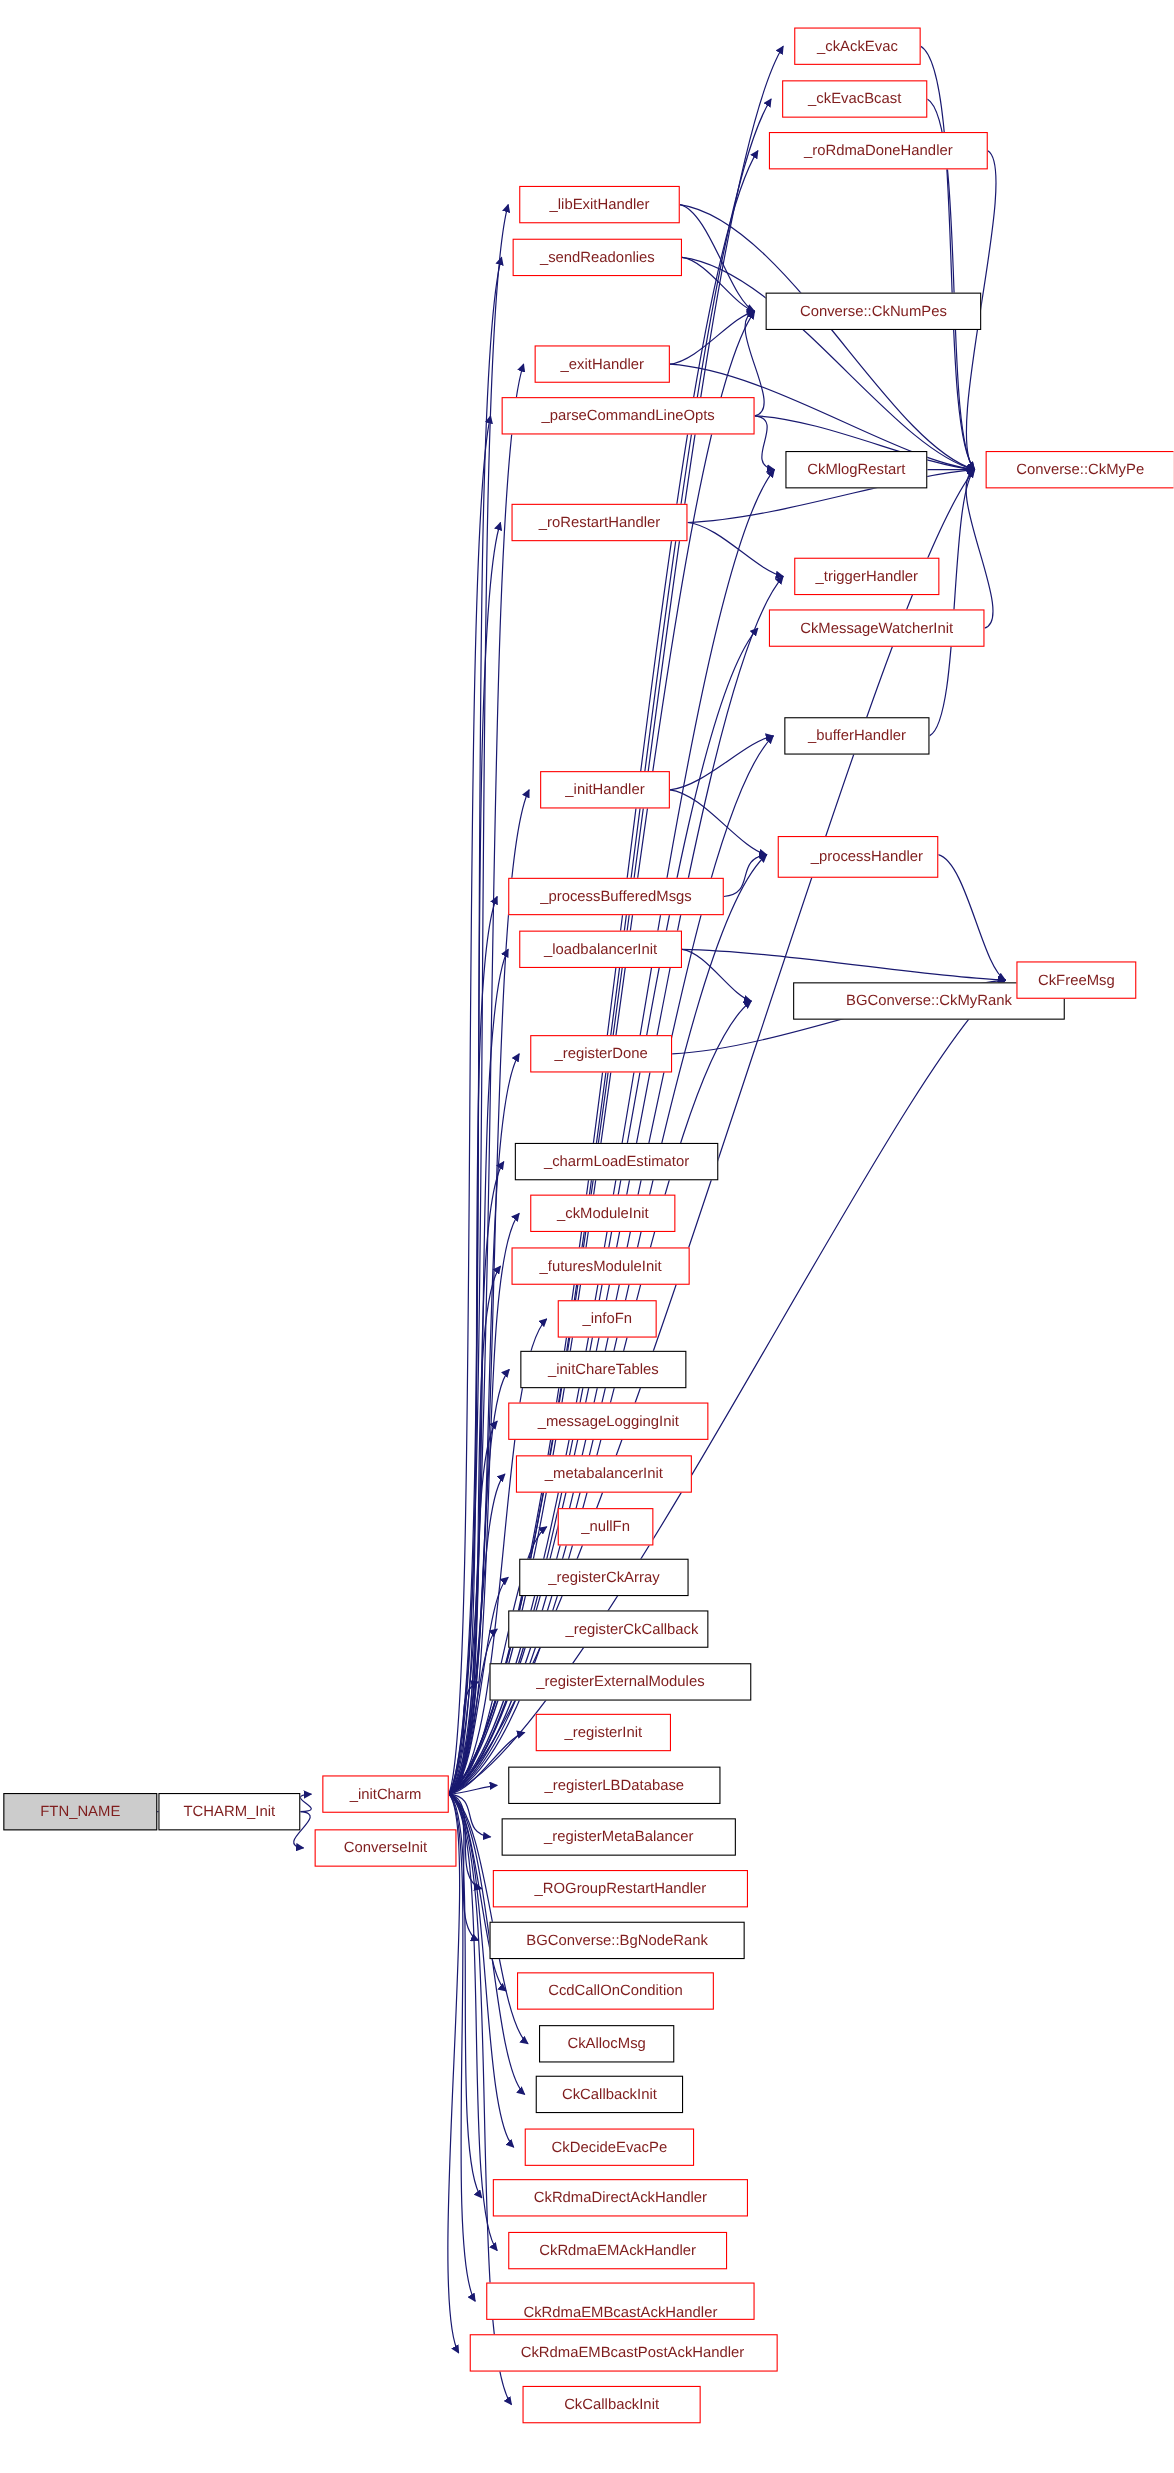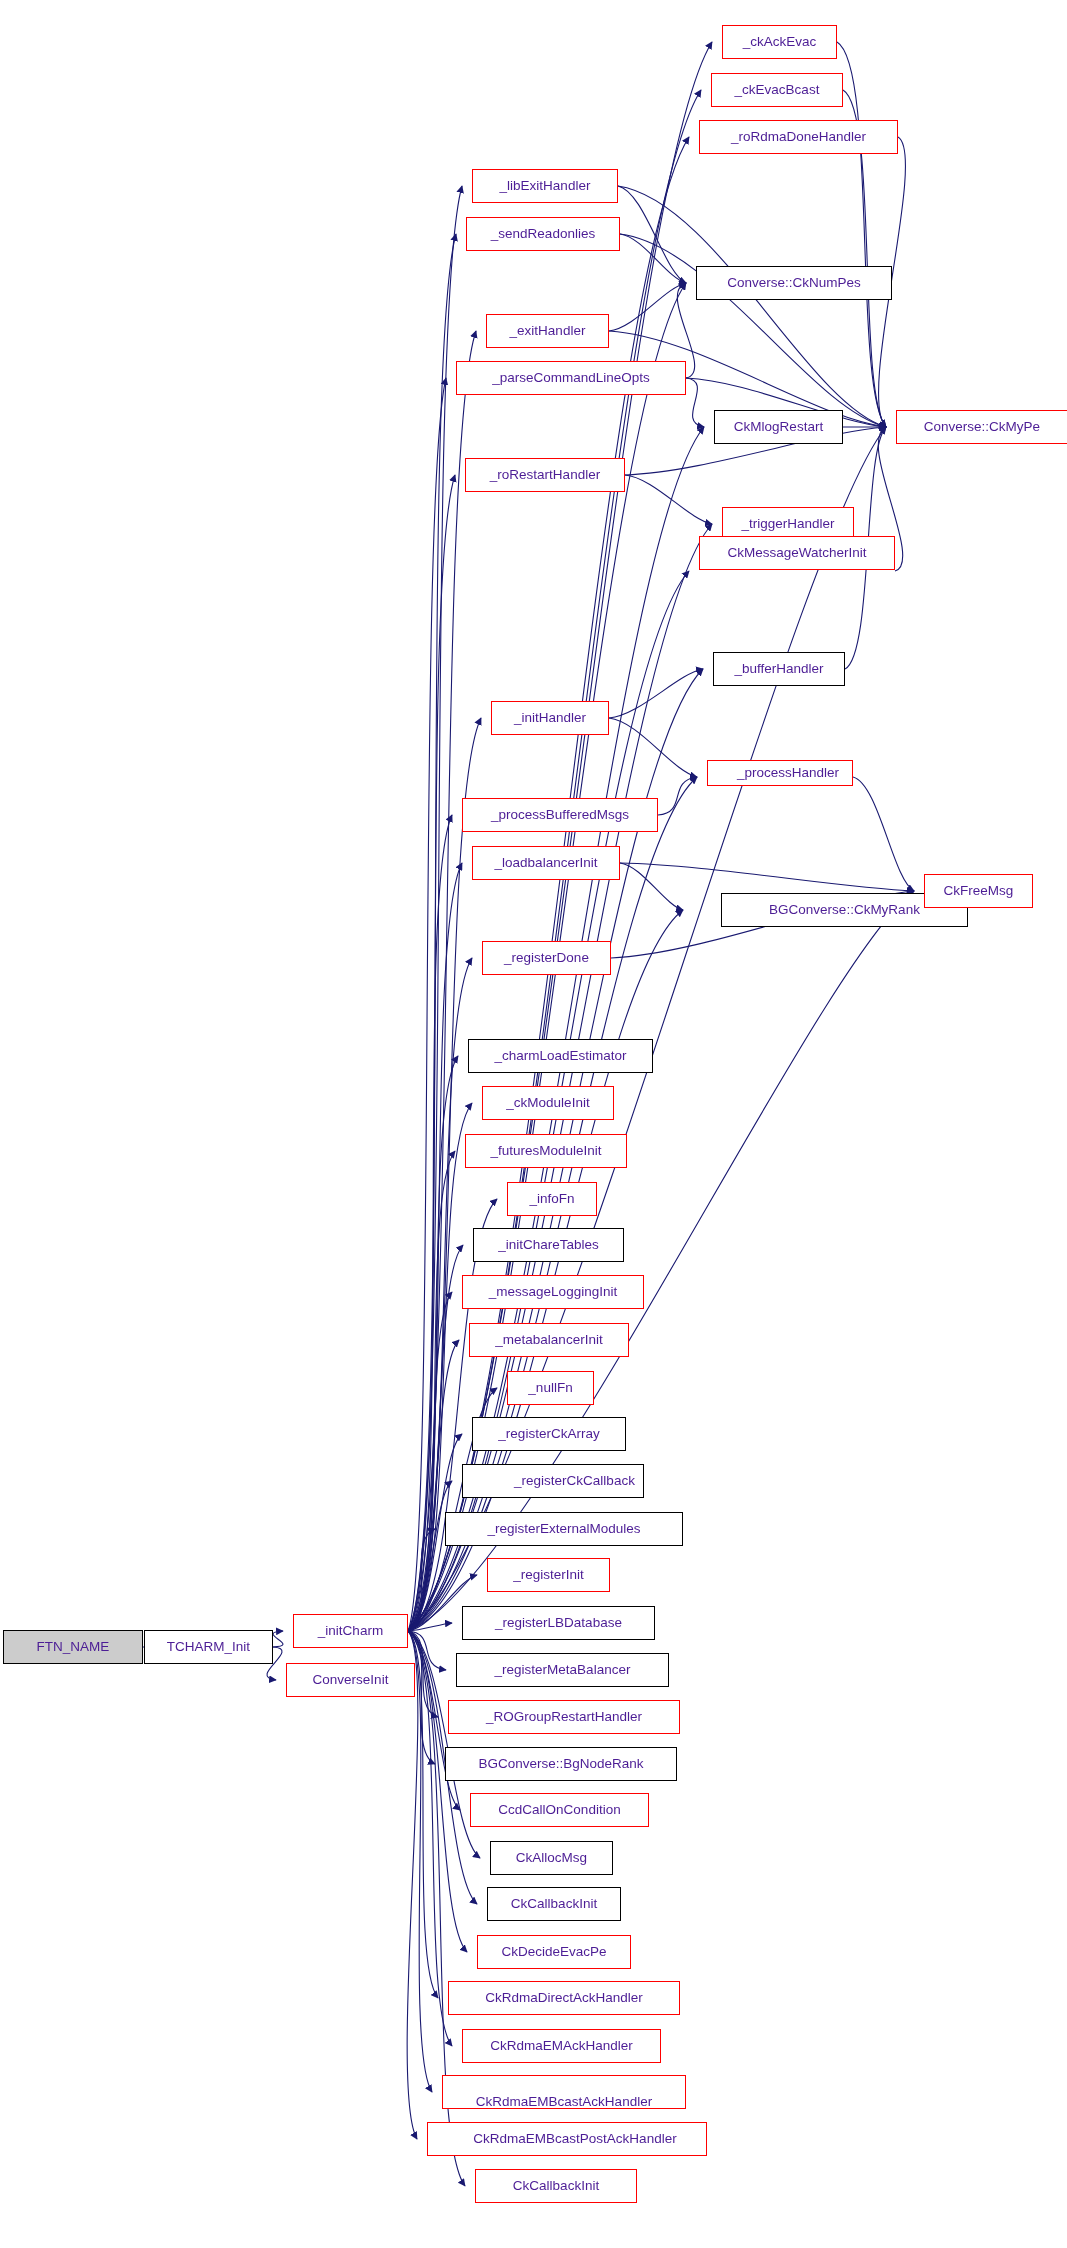--- a/index.html
+++ b/index.html
@@ -1,21 +1,21 @@
 <!DOCTYPE html>
 <html><head>
 <meta charset="utf-8">
 <style>
   html,body{margin:0;padding:0;background:#ffffff;}
   body{font-family:"Liberation Sans",sans-serif;}
   #canvas{position:relative;width:1067px;height:2248px;background:#fff;overflow:hidden;}
   #edges{position:absolute;left:0;top:0;width:1067px;height:2248px;}
   .node{position:absolute;box-sizing:border-box;display:flex;align-items:center;
         justify-content:center;background:#ffffff;border:1px solid #ff0000;
-        font-size:13.5px;color:#4c1d95;white-space:nowrap;line-height:1;z-index:5;}
+        font-size:13.5px;color:#7f1d1d;white-space:nowrap;line-height:1;z-index:5;}
   .node.black{border-color:#000000;}
   .node.root{border-color:#000000;background:#cccccc;}
   .node span{pointer-events:none;}
 </style>
 </head>
 <body>
 
 <div id="canvas">
   <svg id="edges">
       <defs>
@@ -138,30 +138,30 @@
     </div>
     <div class="node" style="left: 896px; top: 410px; width: 172px; height: 34px;">
       <span>Converse::CkMyPe</span>
     </div>
     <div class="node" style="left: 465px; top: 458px; width: 160px; height: 34px;">
       <span>_roRestartHandler</span>
     </div>
     <div class="node" style="left: 722px; top: 507px; width: 132px; height: 34px;">
       <span>_triggerHandler</span>
     </div>
-    <div class="node" style="left: 699px; top: 536px; width: 196px; height: 34px;">
+    <div class="node" style="left: 699px; top: 554px; width: 196px; height: 34px;">
       <span>CkMessageWatcherInit</span>
     </div>
     <div class="node black" style="left: 713px; top: 652px; width: 132px; height: 34px;">
       <span>_bufferHandler</span>
     </div>
     <div class="node" style="left: 491px; top: 701px; width: 118px; height: 34px;">
       <span>_initHandler</span>
     </div>
-    <div class="node" style="left: 707px; top: 760px; width: 146px; height: 26px; padding-left: 16px;">
+    <div class="node" style="left: 707px; top: 760px; width: 146px; height: 38px; padding-left: 16px;">
       <span>_processHandler</span>
     </div>
     <div class="node" style="left: 462px; top: 798px; width: 196px; height: 34px;">
       <span>_processBufferedMsgs</span>
     </div>
     <div class="node" style="left: 472px; top: 846px; width: 148px; height: 34px;">
       <span>_loadbalancerInit</span>
     </div>
     <div class="node black" style="left: 721px; top: 893px; width: 247px; height: 34px;">
       <span>BGConverse::CkMyRank</span>

